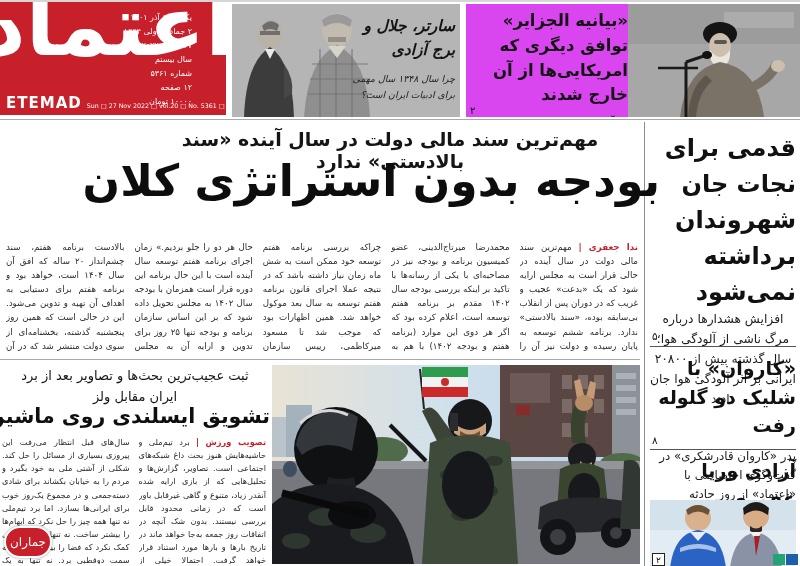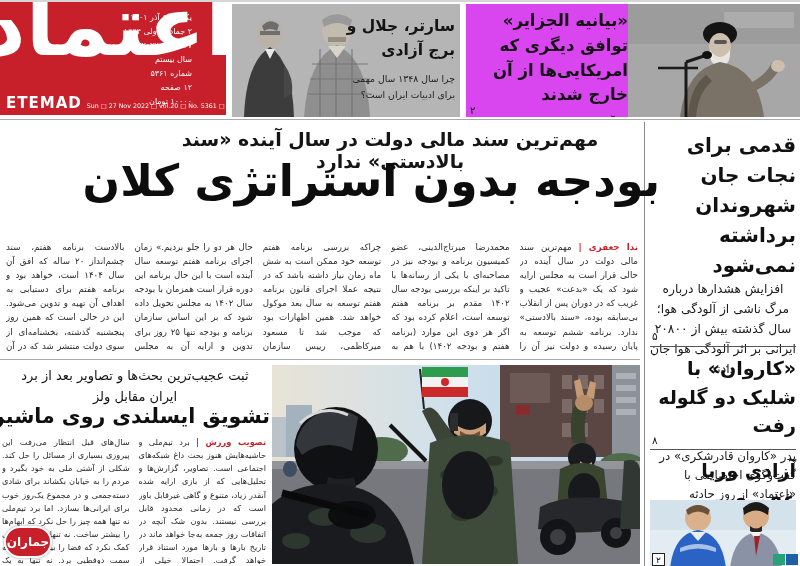--- a/index.html
+++ b/index.html
@@ -12,21 +12,21 @@
   .masthead { position:absolute; left:0; top:2; width:226px; height:113px; background:#c7202b; overflow:hidden; }
   .m-logo { position:absolute; left:-6px; top:-22px; width:240px; text-align:center;
             color:#fff; font-weight:bold; font-size:84px; line-height:1.1; direction:rtl; }
   .m-dates { position:absolute; left:100px; top:9px; width:92px; text-align:right; direction:rtl;
              color:#fff; font-size:8px; line-height:1.75; }
   .m-en { position:absolute; left:6px; bottom:3px; width:216px; display:flex; align-items:baseline; gap:5px; color:#fff; }
   .m-en .etm { font-size:15px; font-weight:bold; letter-spacing:1px; }
   .m-en .inf { font-size:6.3px; white-space:nowrap; }
 
   
-  .cul { position:absolute; left:232px; top:2px; width:228px; height:113px; background:#a3a3a3; overflow:hidden; }
+  .cul { position:absolute; left:232px; top:2px; width:228px; height:113px; background:#a3a3a3; overflow:hidden;font-style:italic; }
   .cul-text { position:absolute; right:5px; top:10px; width:118px; text-align:right; }
   .cul-h { font-size:15.5px; font-weight:bold; color:#141414; line-height:1.55; }
   .cul-s { font-size:9.3px; color:#1d1d1d; line-height:1.7; margin-top:9px;padding-left:8px; }
 
   
   .pol { position:absolute; left:466px; top:2px; width:334px; height:113px; background:#d946ef; overflow:hidden; }
   .pol-photo { position:absolute; right:0; top:0; width:172px; height:113px; }
   .pol-text { position:absolute; left:2px; top:5px; width:160px; text-align:right; }
   .pol-h { font-size:16.5px; font-weight:bold; color:#141414; line-height:1.5; }
   .pol-s { font-size:10.5px; font-weight:bold; color:#222; line-height:1.7; margin-top:5px; }
@@ -55,30 +55,30 @@
              font-size:20.5px; font-weight:bold; color:#0f0f0f; white-space:nowrap; }
   .sp-cols { position:absolute; left:2px; top:434px; width:264px; height:128px;
              display:flex; flex-direction:row-reverse; gap:9px; overflow:hidden; }
   .sp-cols .col { flex:1; font-size:8.2px; line-height:1.6; color:#2b2b2b;
                   text-align:justify; direction:rtl; overflow:hidden; }
 
   
   .wm { position:absolute; left:4px; top:519px; width:130px; height:44px; z-index:6; }
   .wm-pill { position:absolute; left:0; top:5px; width:48px; height:32px; background:#c7202b;
              border:2px solid #fff; border-radius:16px; box-shadow:0 0 3px rgba(0,0,0,.4);
-             color:#fff; font-size:12px; font-weight:bold; display:flex; align-items:center; justify-content:center; }
+             color:#fff; font-size:12px; font-weight:normal; display:flex; align-items:center; justify-content:center; }
   .wm-cap { position:absolute; left:40px; top:7px; color:#fff; font-size:9.5px; font-weight:bold; line-height:1.4;
             text-shadow:-1px -1px 0 #222,1px -1px 0 #222,-1px 1px 0 #222,1px 1px 0 #222; white-space:nowrap; }
 
   
   .photo-main { position:absolute; left:272px; top:363px; width:368px; height:199px; overflow:hidden; }
 
   
   .sb { position:absolute; left:650px; width:146px; text-align:right; }
-  .sb-h1 { font-size:20px; font-weight:bold; color:#111; line-height:1.5; }
+  .sb-h1 { font-size:24px; font-weight:bold; color:#111; line-height:1.5; }
   .sb-h2 { font-size:19px; font-weight:bold; color:#111; line-height:1.5; }
   .sb-b  { font-size:12.3px; color:#1c1c1c; line-height:1.62; }
   .sb-num { position:absolute; font-size:10.5px; color:#111; }
   .sb-photo { position:absolute; left:650px; top:498px; width:146px; height:68px; overflow:hidden; }
   .badge { position:absolute; left:2px; bottom:2px; width:13px; height:13px; background:#fff;
            border:1px solid #222; font-size:9px; text-align:center; line-height:12px; color:#111; z-index:3; }
   .sq { position:absolute; width:12px; height:11px; bottom:1px; }
 </style>
 </head>
 <body>

